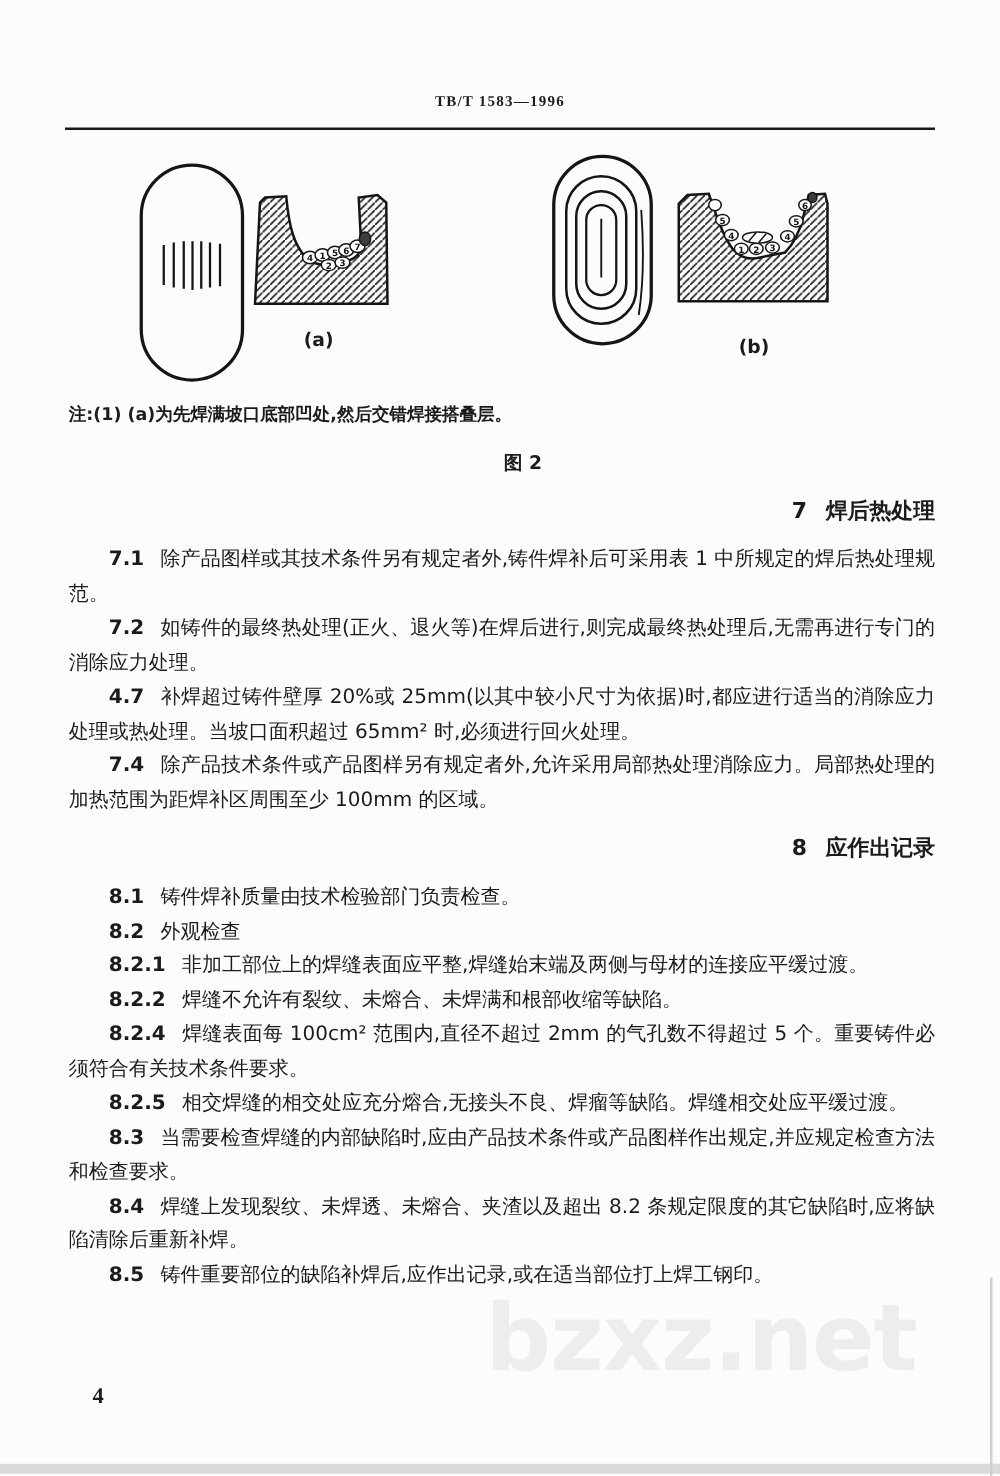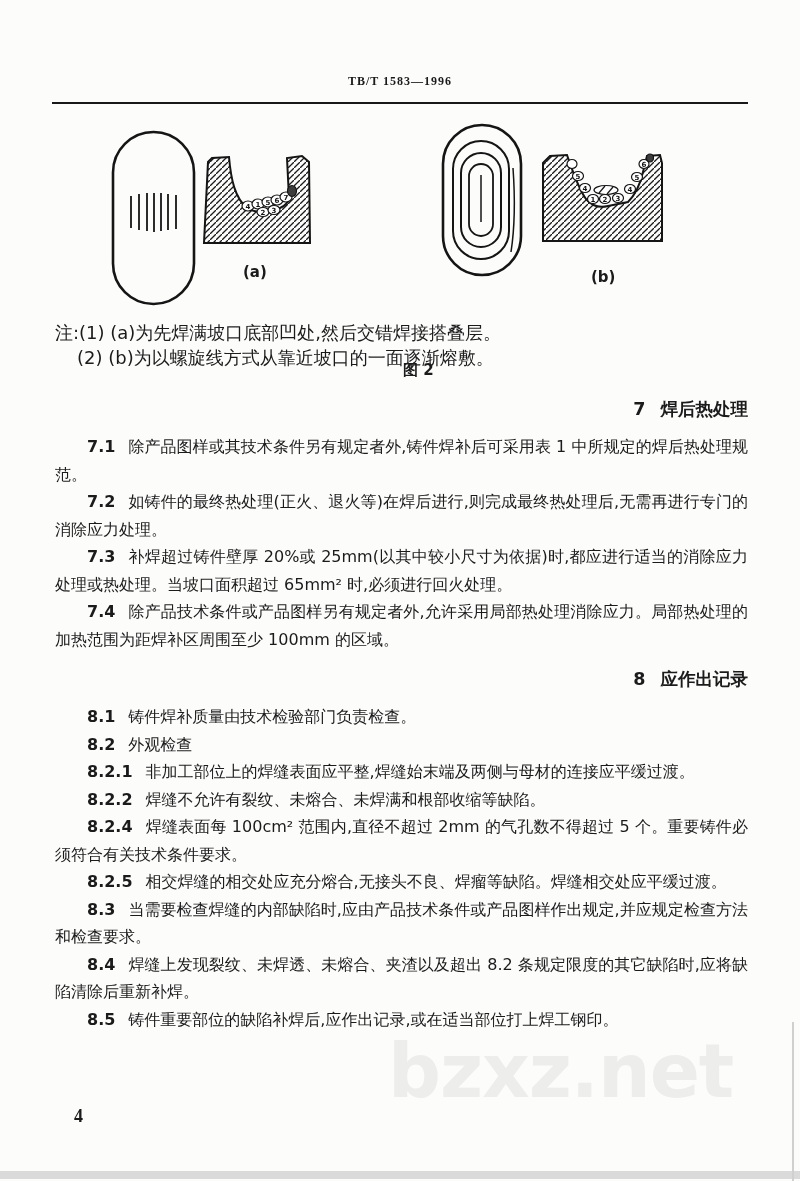--- a/index.html
+++ b/index.html
@@ -19,21 +19,21 @@
   }
   .figure-layer { position:absolute; left:0; top:0; z-index:2; }
   .fig-label {
     position:absolute; font-size:15px; font-weight:bold; z-index:2;
     font-family:"DejaVu Sans", sans-serif;
   }
   .fig-label-a { left:243px; top:263px; }
   .fig-label-b { left:591px; top:268px; }
   .fig-note {
     position:absolute; left:55px; top:320px; z-index:2;
-    font-size:18px; font-weight:normal; line-height:25px; white-space:nowrap;
+    font-size:14px; font-weight:bold; line-height:25px; white-space:nowrap;
   }
   .fig-note .line2 { margin-left:22px; }
   .fig-caption {
     position:absolute; left:382px; top:361px; z-index:2;
     font-size:15px; font-weight:bold;margin-left:21px;
   }
   .doc-body {
     position:absolute; left:55px; top:398px; width:693px; z-index:2;
     font-size:16px; line-height:27.5px; text-align:justify;
   }
@@ -161,38 +161,37 @@
       <text x="644" y="167">6</text>
     </g>
   </g>
 </svg>
 
 <div class="fig-label fig-label-a">(a)</div>
 <div class="fig-label fig-label-b">(b)</div>
 
 <div class="fig-note">
   <div class="line1">注:(1)  (a)为先焊满坡口底部凹处,然后交错焊接搭叠层。</div>
-  <div class="line2">(2)  (b)为以螺旋线方式从靠近坡口的一面逐渐熔敷。</div>
 </div>
 <div class="fig-caption">图 2</div>
 
 <div class="doc-body">
 
   <h2 class="sec sec-7">
     <span class="h-num">7</span><span class="h-title">焊后热处理</span>
   </h2>
 
   <p class="clause">
     <span class="num">7.1</span><span class="txt">除产品图样或其技术条件另有规定者外,铸件焊补后可采用表 1 中所规定的焊后热处理规范。</span>
   </p>
   <p class="clause">
     <span class="num">7.2</span><span class="txt">如铸件的最终热处理(正火、退火等)在焊后进行,则完成最终热处理后,无需再进行专门的消除应力处理。</span>
   </p>
   <p class="clause">
-    <span class="num">7.3</span><span class="txt">补焊超过铸件壁厚 20%或 25mm(以其中较小尺寸为依据)时,都应进行适当的消除应力处理或热处理。当坡口面积超过 65mm² 时,必须进行回火处理。</span>
+    <span class="num">4.7</span><span class="txt">补焊超过铸件壁厚 20%或 25mm(以其中较小尺寸为依据)时,都应进行适当的消除应力处理或热处理。当坡口面积超过 65mm² 时,必须进行回火处理。</span>
   </p>
   <p class="clause">
     <span class="num">7.4</span><span class="txt">除产品技术条件或产品图样另有规定者外,允许采用局部热处理消除应力。局部热处理的加热范围为距焊补区周围至少 100mm 的区域。</span>
   </p>
 
   <h2 class="sec sec-8">
     <span class="h-num">8</span><span class="h-title">应作出记录</span>
   </h2>
 
   <p class="clause">

